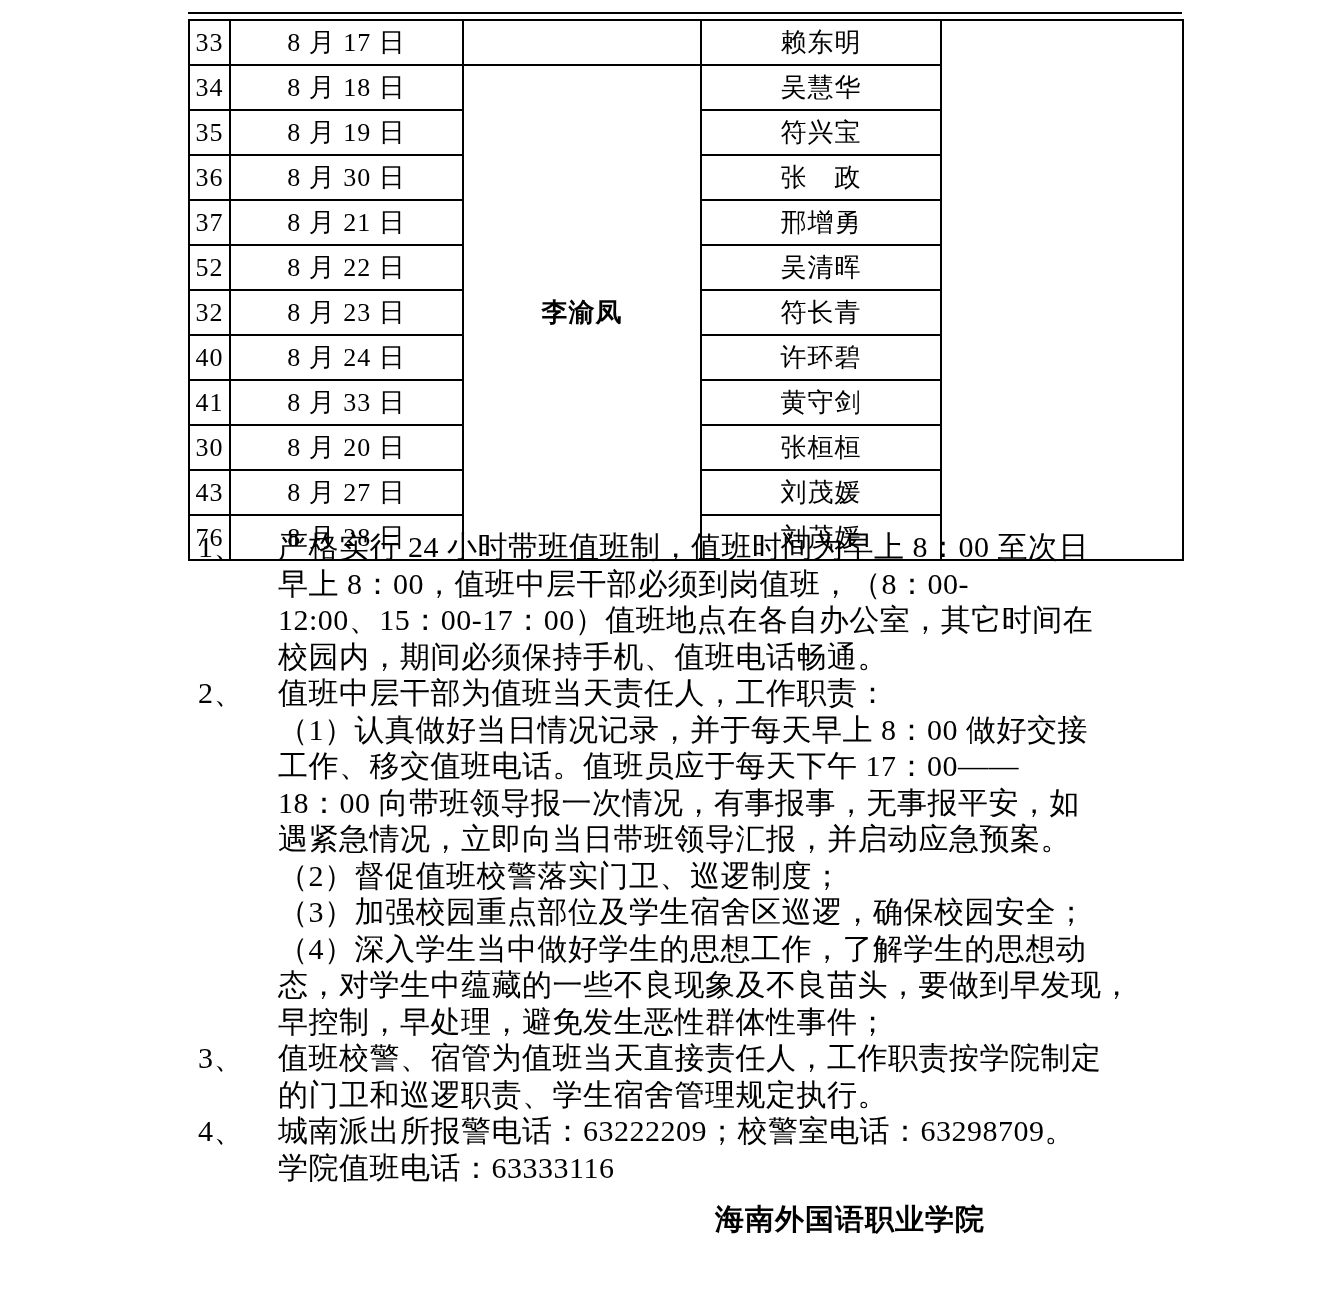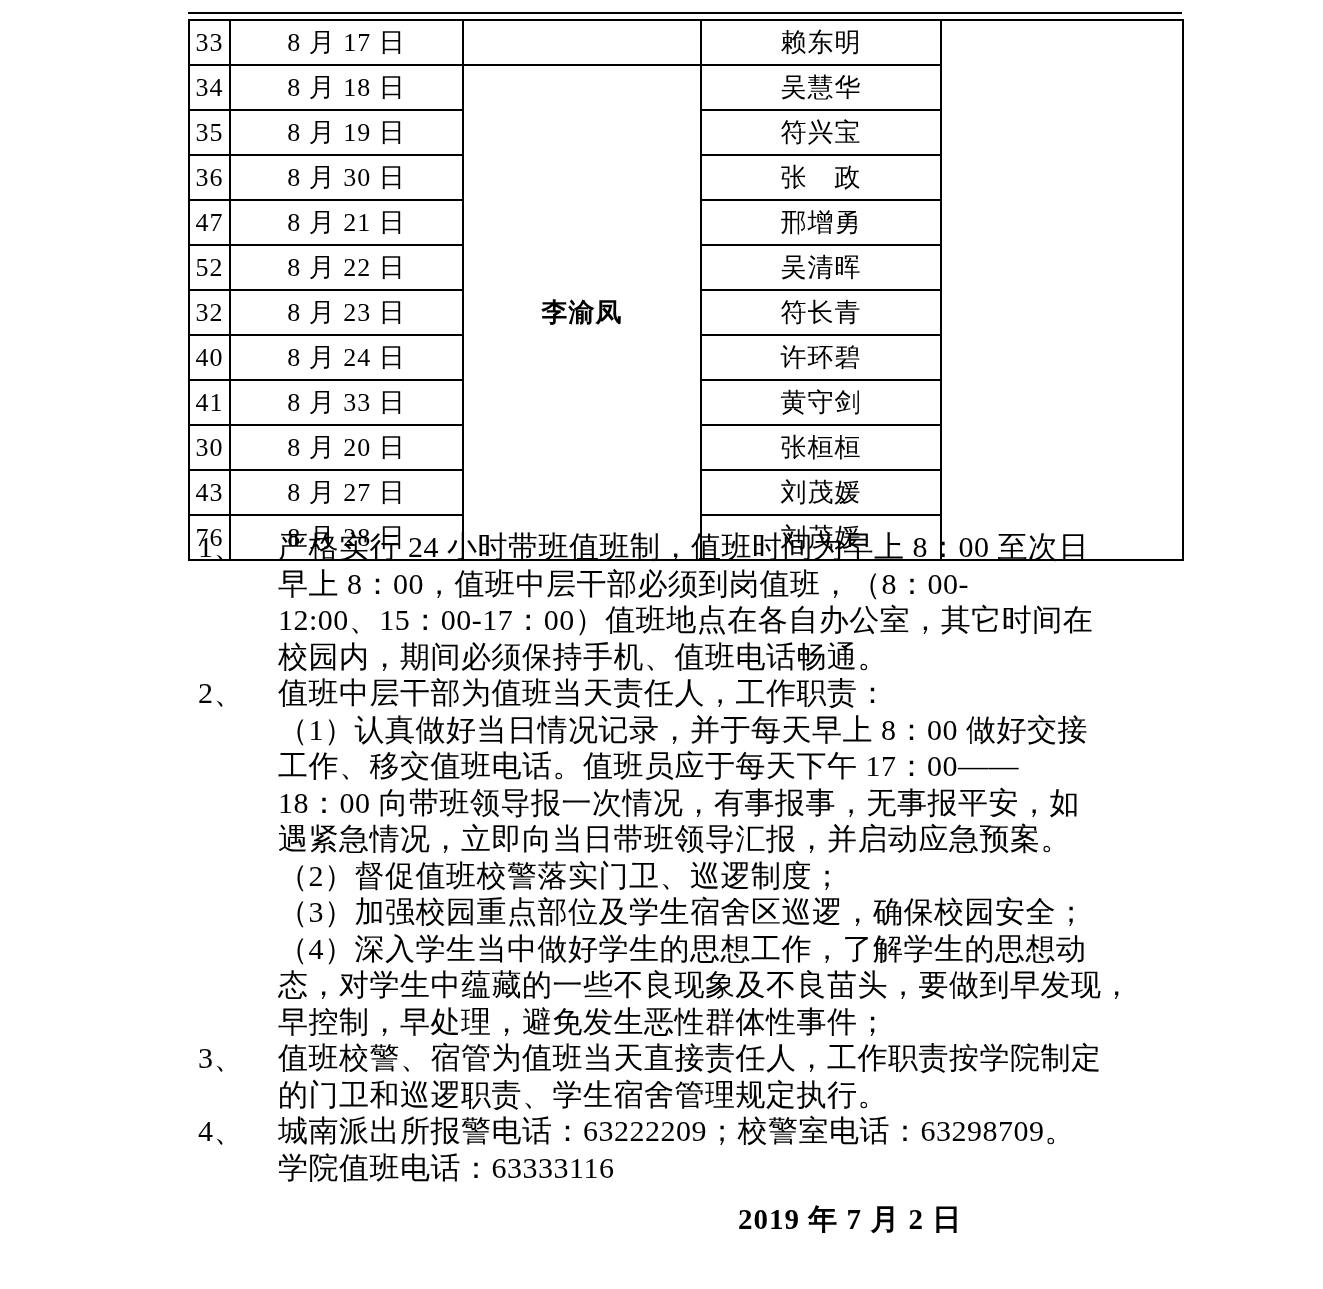--- a/index.html
+++ b/index.html
@@ -100,21 +100,21 @@
       <td class="num-cell">35</td>
       <td class="date-cell">8 月 19 日</td>
       <td>符兴宝</td>
     </tr>
     <tr>
       <td class="num-cell">36</td>
       <td class="date-cell">8 月 30 日</td>
       <td>张　政</td>
     </tr>
     <tr>
-      <td class="num-cell">47</td>
+      <td class="num-cell">37</td>
       <td class="date-cell">8 月 21 日</td>
       <td>邢增勇</td>
     </tr>
     <tr>
       <td class="num-cell">52</td>
       <td class="date-cell">8 月 22 日</td>
       <td>吴清晖</td>
     </tr>
     <tr>
       <td class="num-cell">32</td>
@@ -176,14 +176,14 @@
 的门卫和巡逻职责、学生宿舍管理规定执行。</div>
   </div>
   <div class="note">
     <div class="note-no">4、</div>
     <div class="note-text">城南派出所报警电话：63222209；校警室电话：63298709。
 学院值班电话：63333116</div>
   </div>
 </div>
 
 <div class="footer">
-  <div>2019 年 7 月 2 日</div>
+  <div>海南外国语职业学院</div>
 </div>
 
 </body></html>

